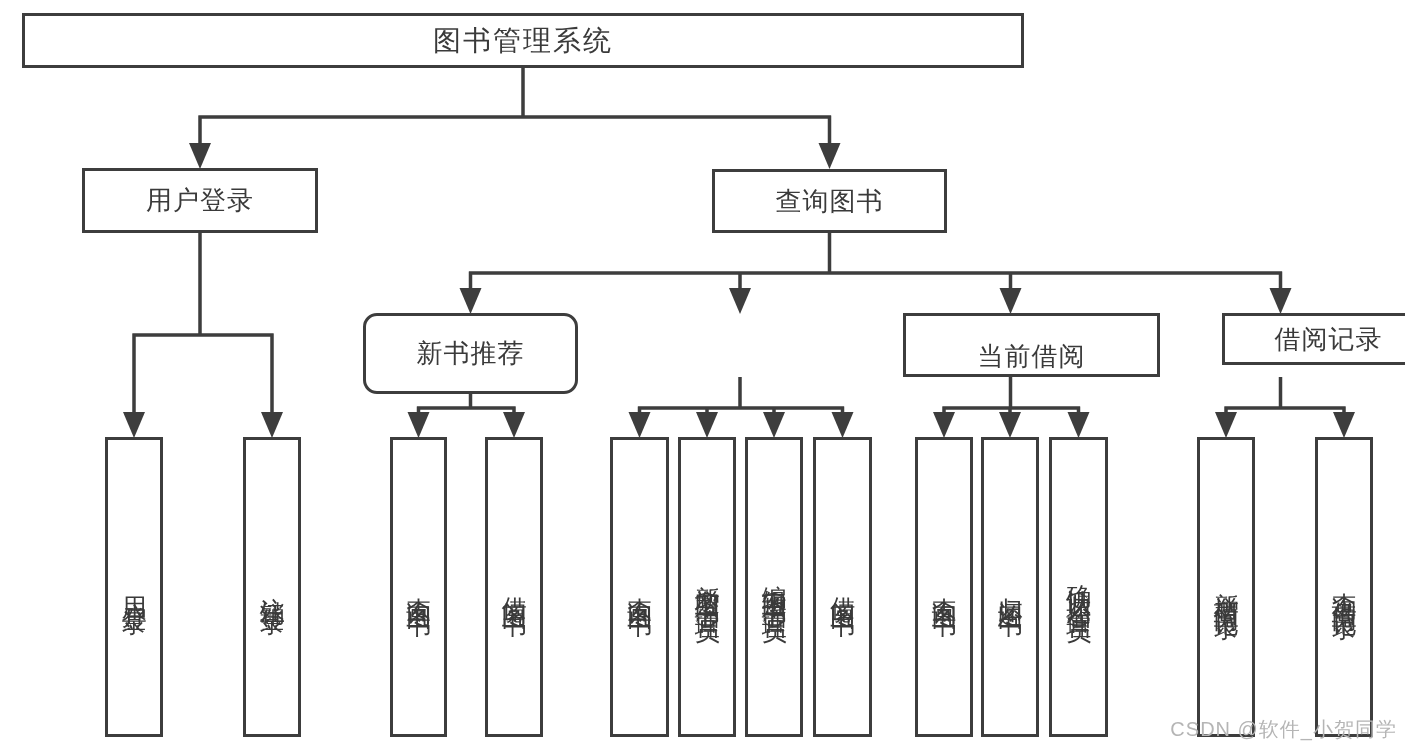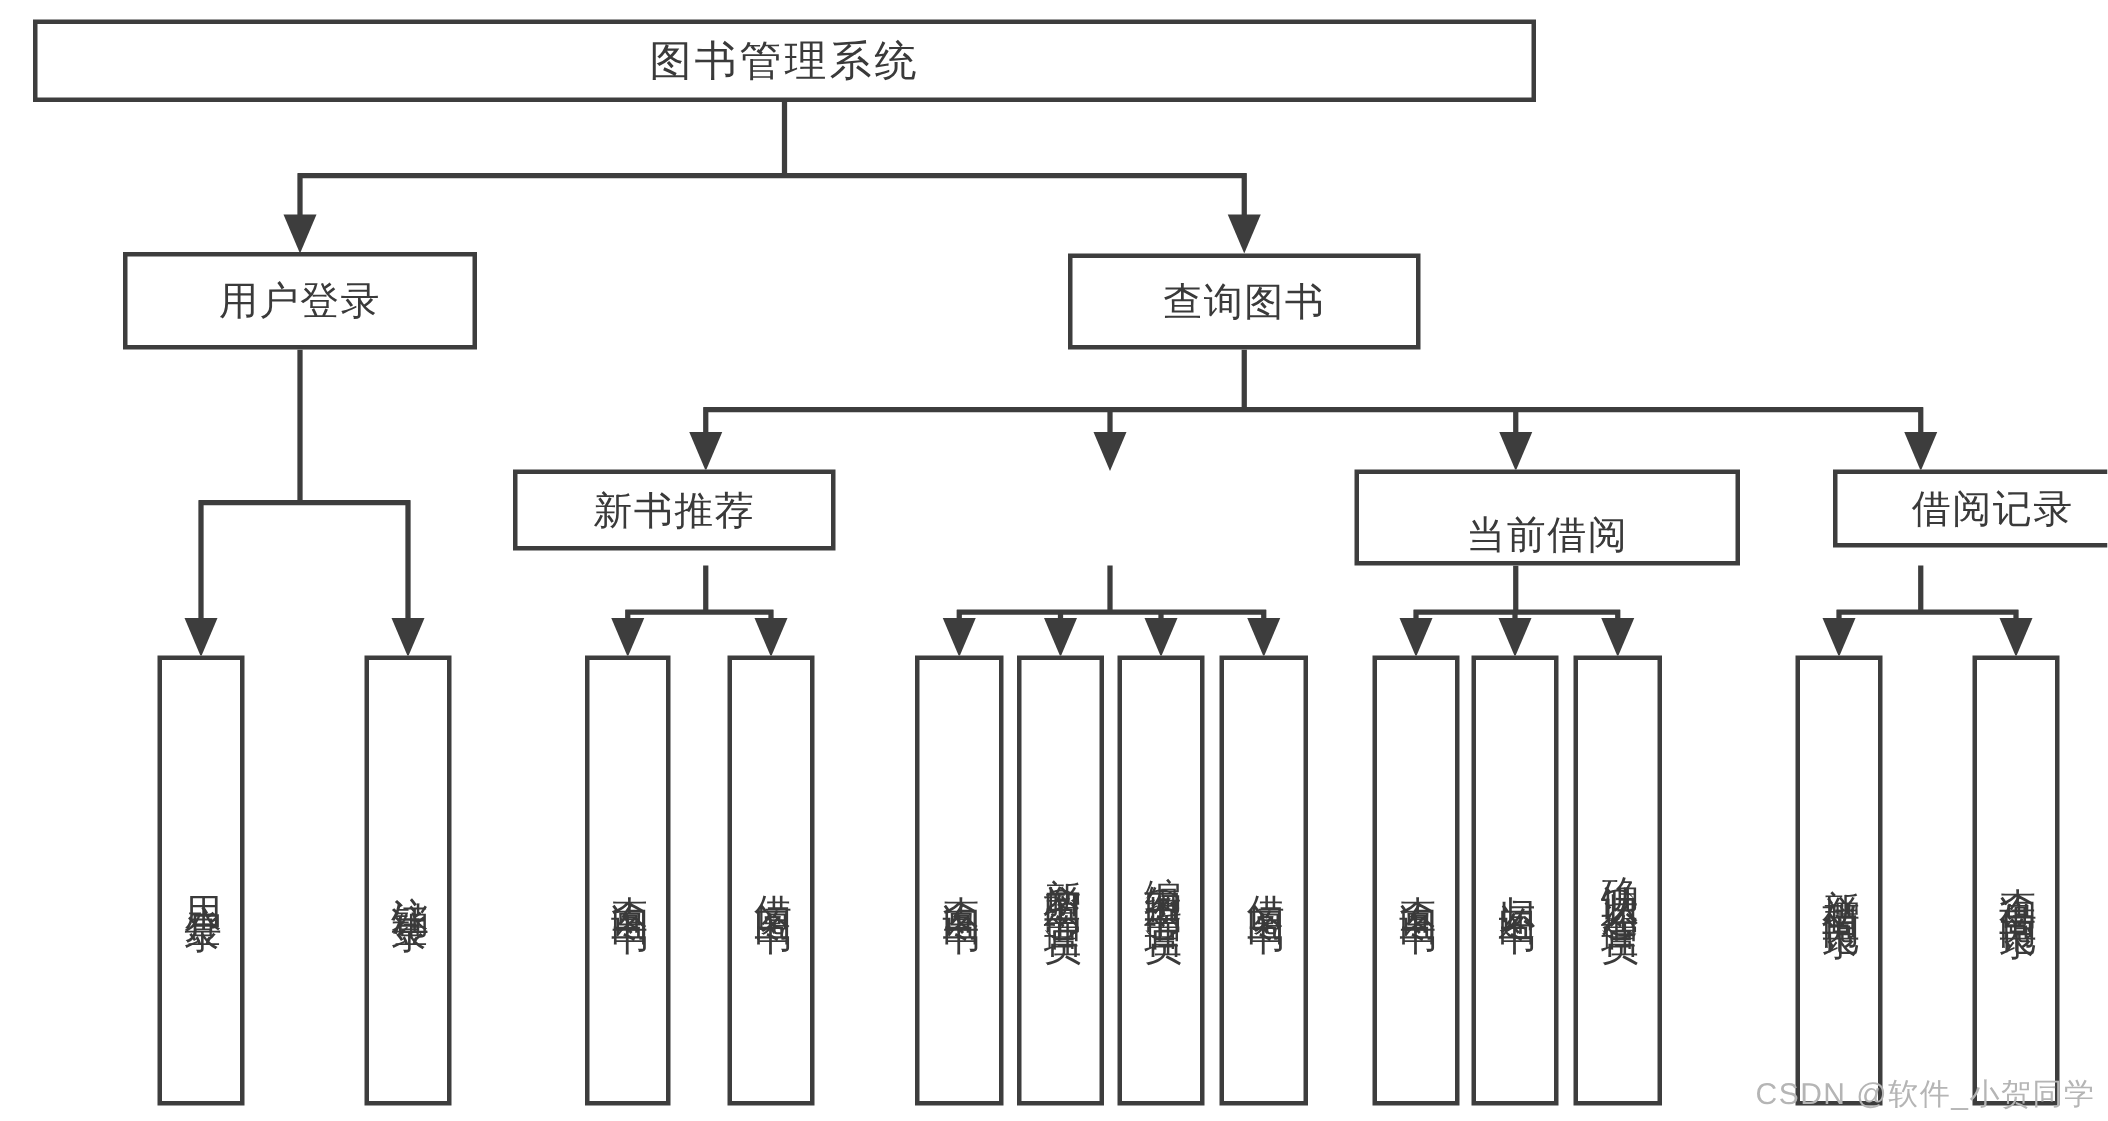--- a/index.html
+++ b/index.html
@@ -105,21 +105,21 @@
     <span class="h-label root-label">图书管理系统</span>
   </div>
 
   <div class="node" style="left:82px;top:168px;width:236px;height:65px;">
     <span class="h-label">用户登录</span>
   </div>
   <div class="node" style="left:712px;top:169px;width:235px;height:64px;">
     <span class="h-label">查询图书</span>
   </div>
 
-  <div class="node" style="left:342px;top:313px;width:215px;height:54px;">
+  <div class="node" style="left:363px;top:313px;width:215px;height:81px;border-radius:14px;">
     <span class="h-label">新书推荐</span>
   </div>
   <div class="node" style="left:903px;top:313px;width:257px;height:64px;align-items:flex-end;">
     <span class="h-label">当前借阅</span>
   </div>
   <div class="node" style="left:1174px;top:313px;width:213px;height:52px;margin-left:48px;">
     <span class="h-label">借阅记录</span>
   </div>
 
   <div class="node" style="left:105px;top:437px;width:58px;height:300px;">

